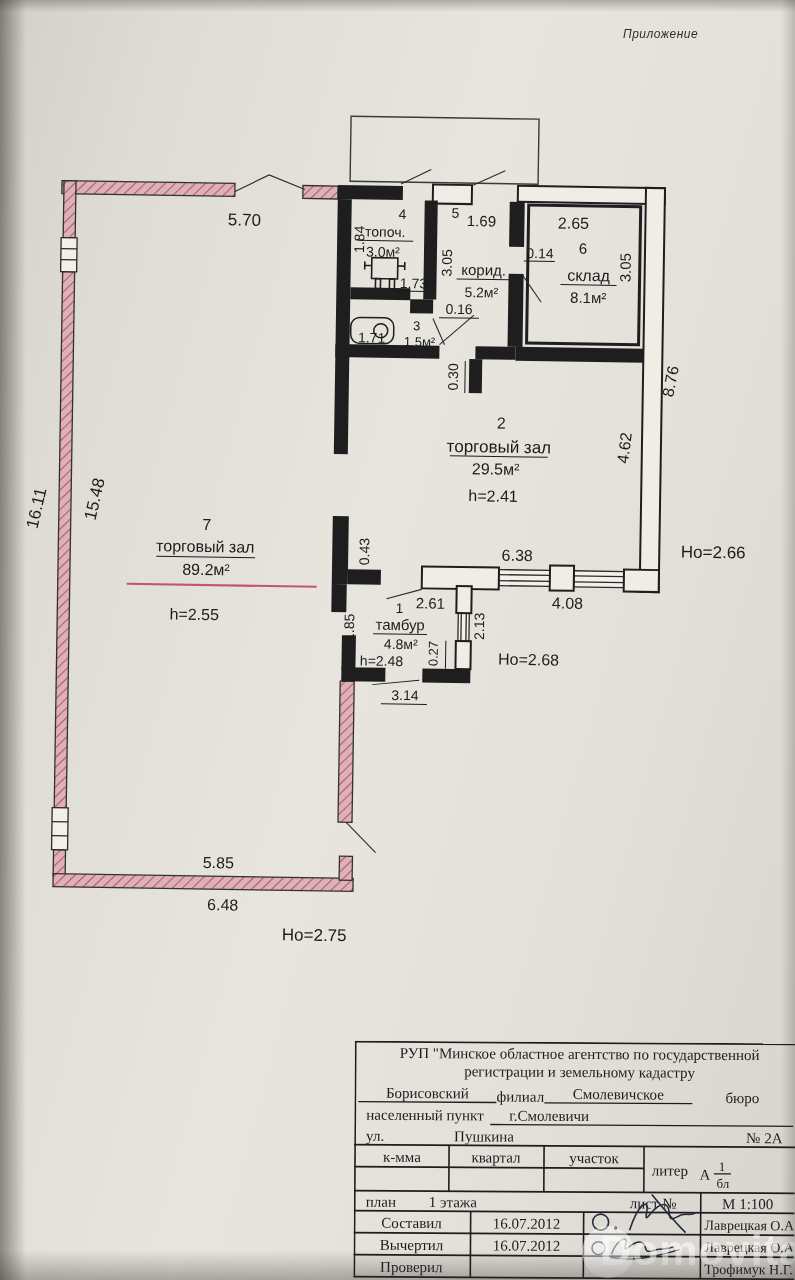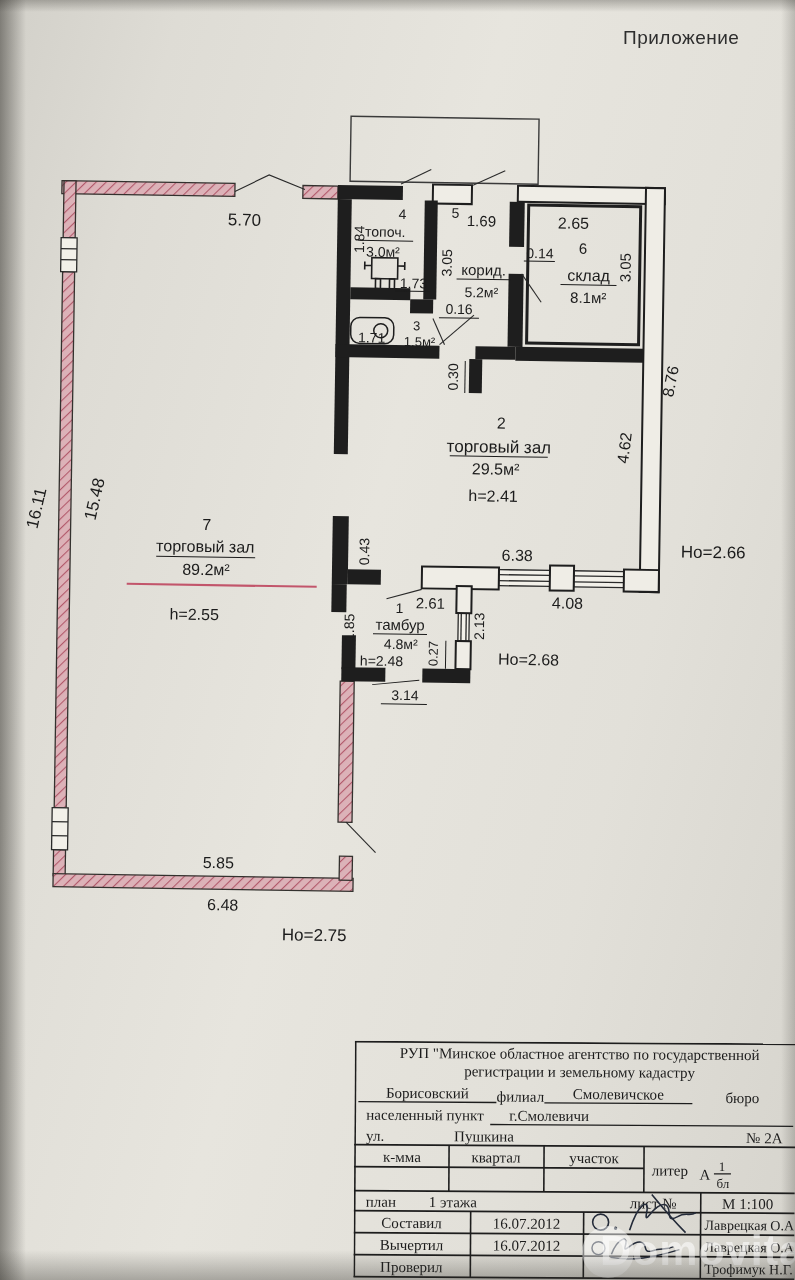--- a/index.html
+++ b/index.html
@@ -9,22 +9,22 @@
         background:linear-gradient(105deg,#d2d0c9 0%,#dedcd5 16%,#e7e5de 45%,#e2e0d9 72%,#d6d4cd 100%);}
   .shade{position:absolute;pointer-events:none;}
   .shade-left{left:0;top:0;width:26px;height:1280px;
         background:linear-gradient(90deg,rgba(45,43,38,.5),rgba(45,43,38,0));}
   .shade-top{left:0;top:0;width:795px;height:12px;
         background:linear-gradient(180deg,rgba(45,43,38,.30),rgba(45,43,38,0));}
   .shade-bottom{left:0;top:1250px;width:795px;height:30px;
         background:linear-gradient(0deg,rgba(45,43,38,.34),rgba(45,43,38,0));}
   .shade-right{left:781px;top:0;width:14px;height:1280px;
         background:linear-gradient(270deg,rgba(45,43,38,.22),rgba(45,43,38,0));}
-  .appendix{position:absolute;left:623px;top:27px;font-size:19px;color:#2e2e2e;
-        letter-spacing:.5px;}
+  .appendix{position:absolute;left:623px;top:27px;font-size:12px;color:#2e2e2e;
+        letter-spacing:.5px;font-style:italic;}
   svg.plan{position:absolute;left:0;top:0;transform:rotate(.9deg);}
   svg.tblock{position:absolute;left:354px;top:1042px;transform:rotate(.35deg);}
   svg text{fill:#1c1c1c;}
   .planfont{font-family:"Liberation Sans",sans-serif;}
   .serif{font-family:"Liberation Serif",serif;}
   .watermark-circle{position:absolute;left:582px;top:1226px;width:52px;height:52px;
         border-radius:50%;background:rgba(255,255,255,.48);}
   .watermark-text{position:absolute;left:600px;top:1226px;font-size:43px;font-weight:800;
         color:rgba(255,255,255,.55);letter-spacing:1px;font-family:"Liberation Sans",sans-serif;}
 </style>

